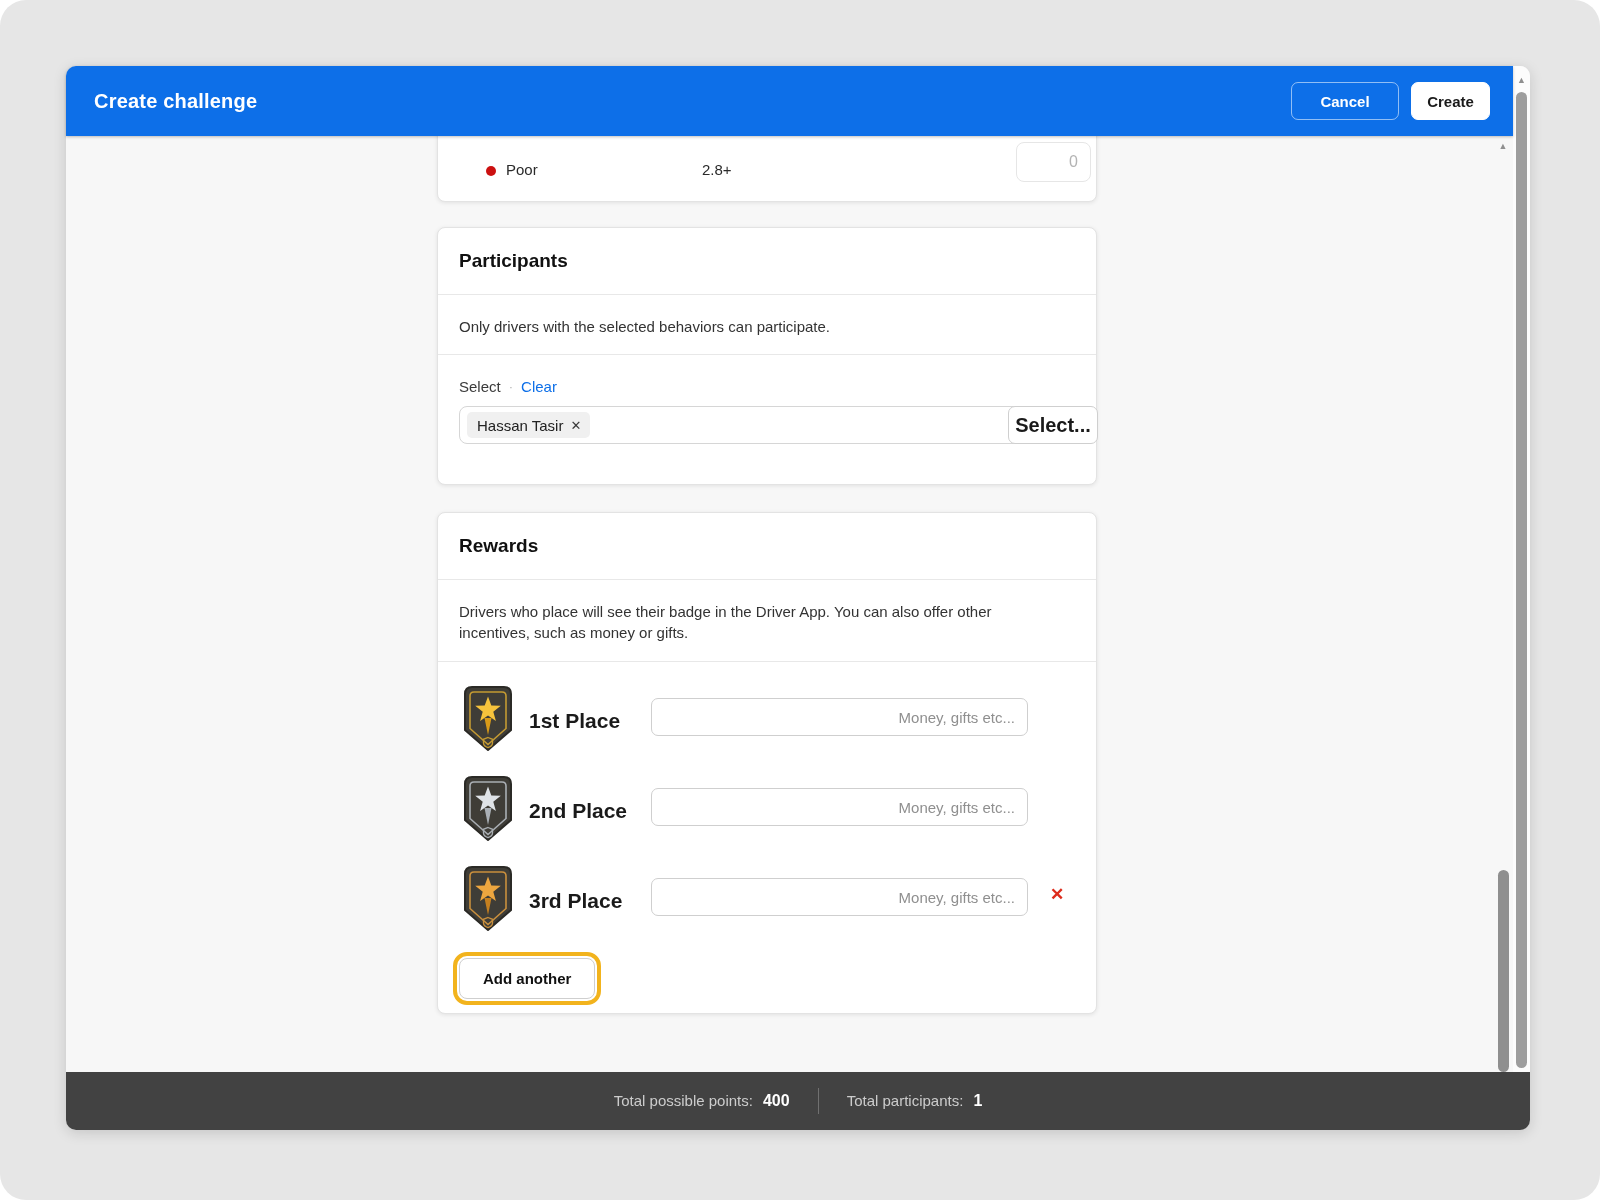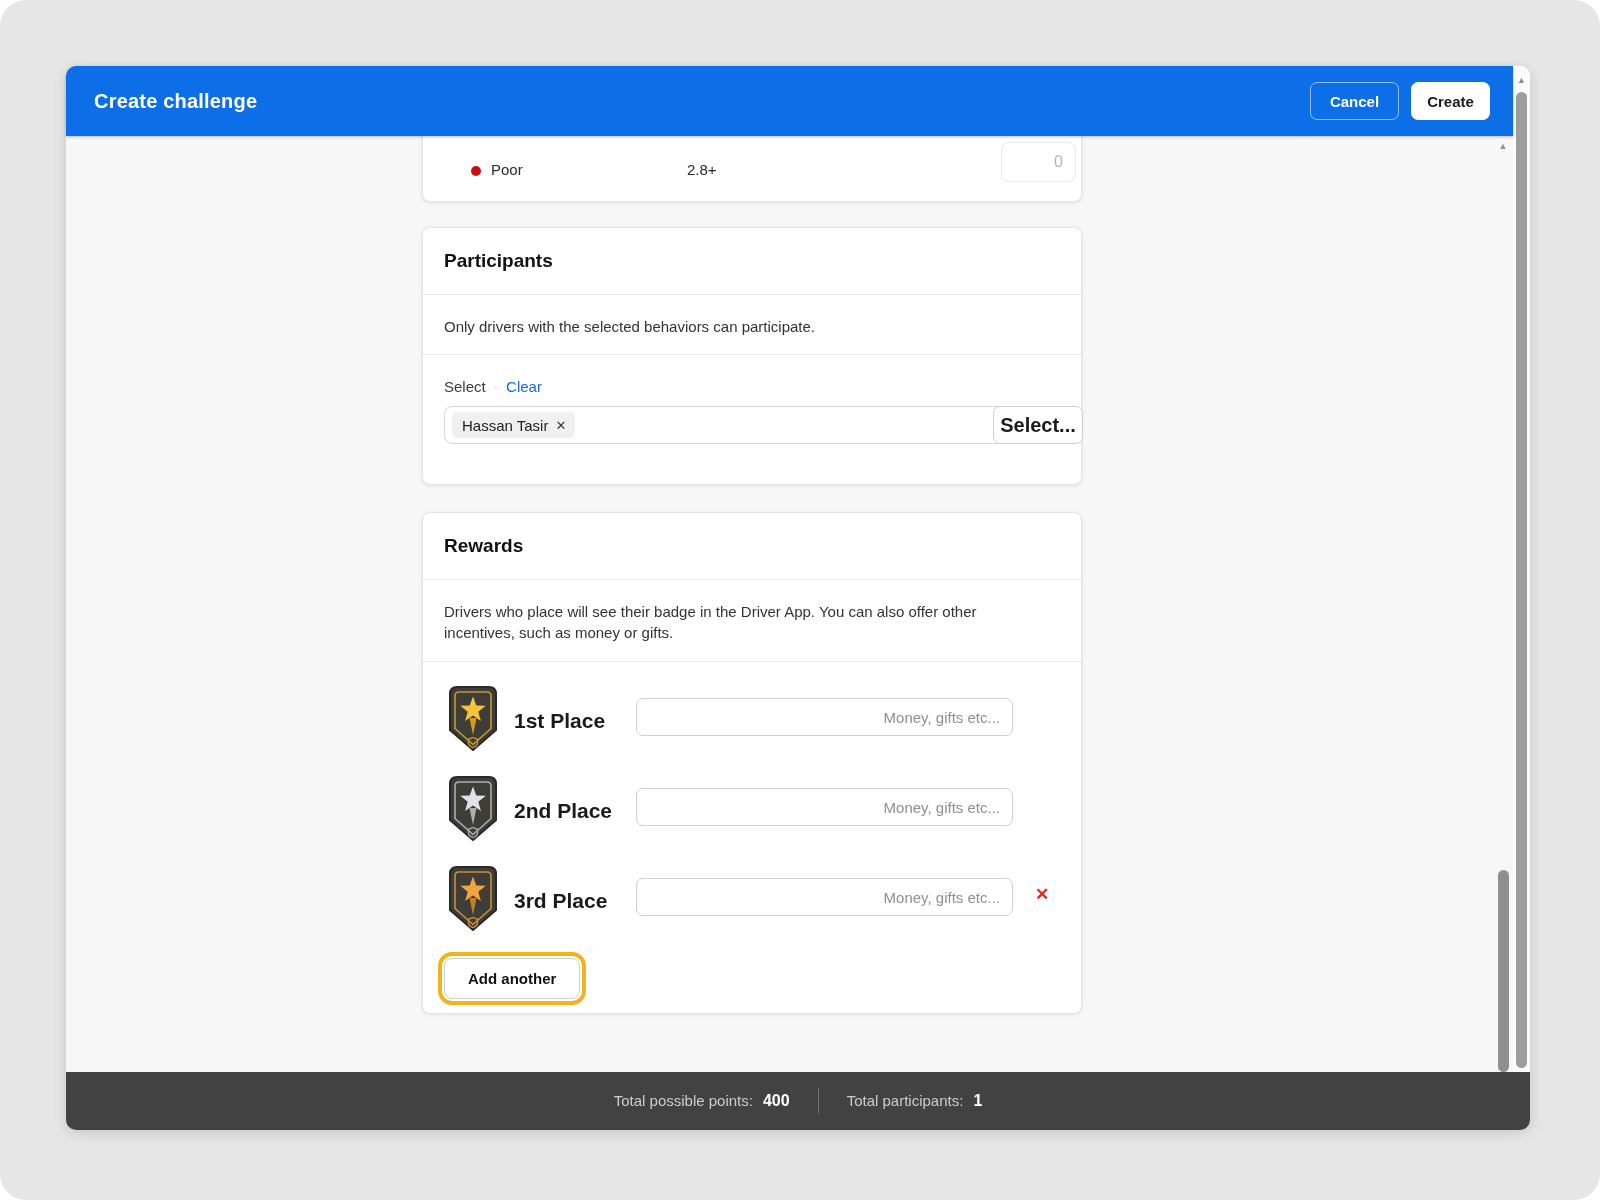--- a/index.html
+++ b/index.html
@@ -10,26 +10,26 @@
   .modal { position:absolute; left:66px; top:66px; width:1464px; height:1064px; background:#f7f7f7;
            border-radius:10px; box-shadow:0 3px 14px rgba(0,0,0,0.14); }
 
   .modal-header { position:absolute; left:0; top:0; width:1447px; height:70px; background:#0d6fe8;
                   border-radius:10px 0 0 0; z-index:3; display:flex; align-items:center;
                   box-shadow:0 1px 3px rgba(0,0,0,0.25); }
   .modal-title { margin-left:28px; color:#ffffff; font-size:20px; font-weight:700; letter-spacing:0.2px; }
   .hdr-btns { position:absolute; right:23px; top:16px; display:flex; gap:12px; }
   .btn { height:38px; border-radius:7px; font-size:15px; font-weight:700; display:flex; align-items:center;
          justify-content:center; cursor:pointer; }
-  .btn-cancel { width:89px; background:transparent; border:1px solid rgba(255,255,255,0.55); color:#ffffff;margin-left:43px; }
+  .btn-cancel { width:108px; background:transparent; border:1px solid rgba(255,255,255,0.55); color:#ffffff;margin-left:43px; }
   .btn-create { width:79px; background:#ffffff; border:1px solid #ffffff; color:#1a1a1a; }
 
   
   .modal-body { position:absolute; left:0; top:70px; width:1447px; height:936px; overflow:hidden; z-index:1; background:#f7f7f7; }
-  .card { position:absolute; left:356px; width:660px; background:#ffffff; border:1px solid #e3e3e3;
+  .card { position:absolute; left:371px; width:660px; background:#ffffff; border:1px solid #e3e3e3;
           border-radius:8px; box-shadow:0 1px 4px rgba(0,0,0,0.09); }
   .divider { height:1px; background:#e8e8e8; width:100%; }
 
   
   .card-behaviors { top:-22px; height:88px; }
   .beh-row { position:absolute; left:0; top:22px; width:100%; height:66px; }
   .beh-dot { position:absolute; left:48px; top:29px; width:10px; height:10px; border-radius:50%; background:#cc1010; }
   .beh-label { position:absolute; left:68px; top:24px; font-size:15px; color:#2a2a2a; }
   .beh-threshold { position:absolute; left:264px; top:24px; font-size:15px; color:#2a2a2a; }
   .beh-input { position:absolute; left:578px; top:5px; width:75px; height:40px; border:1px solid #e6e6e6;

